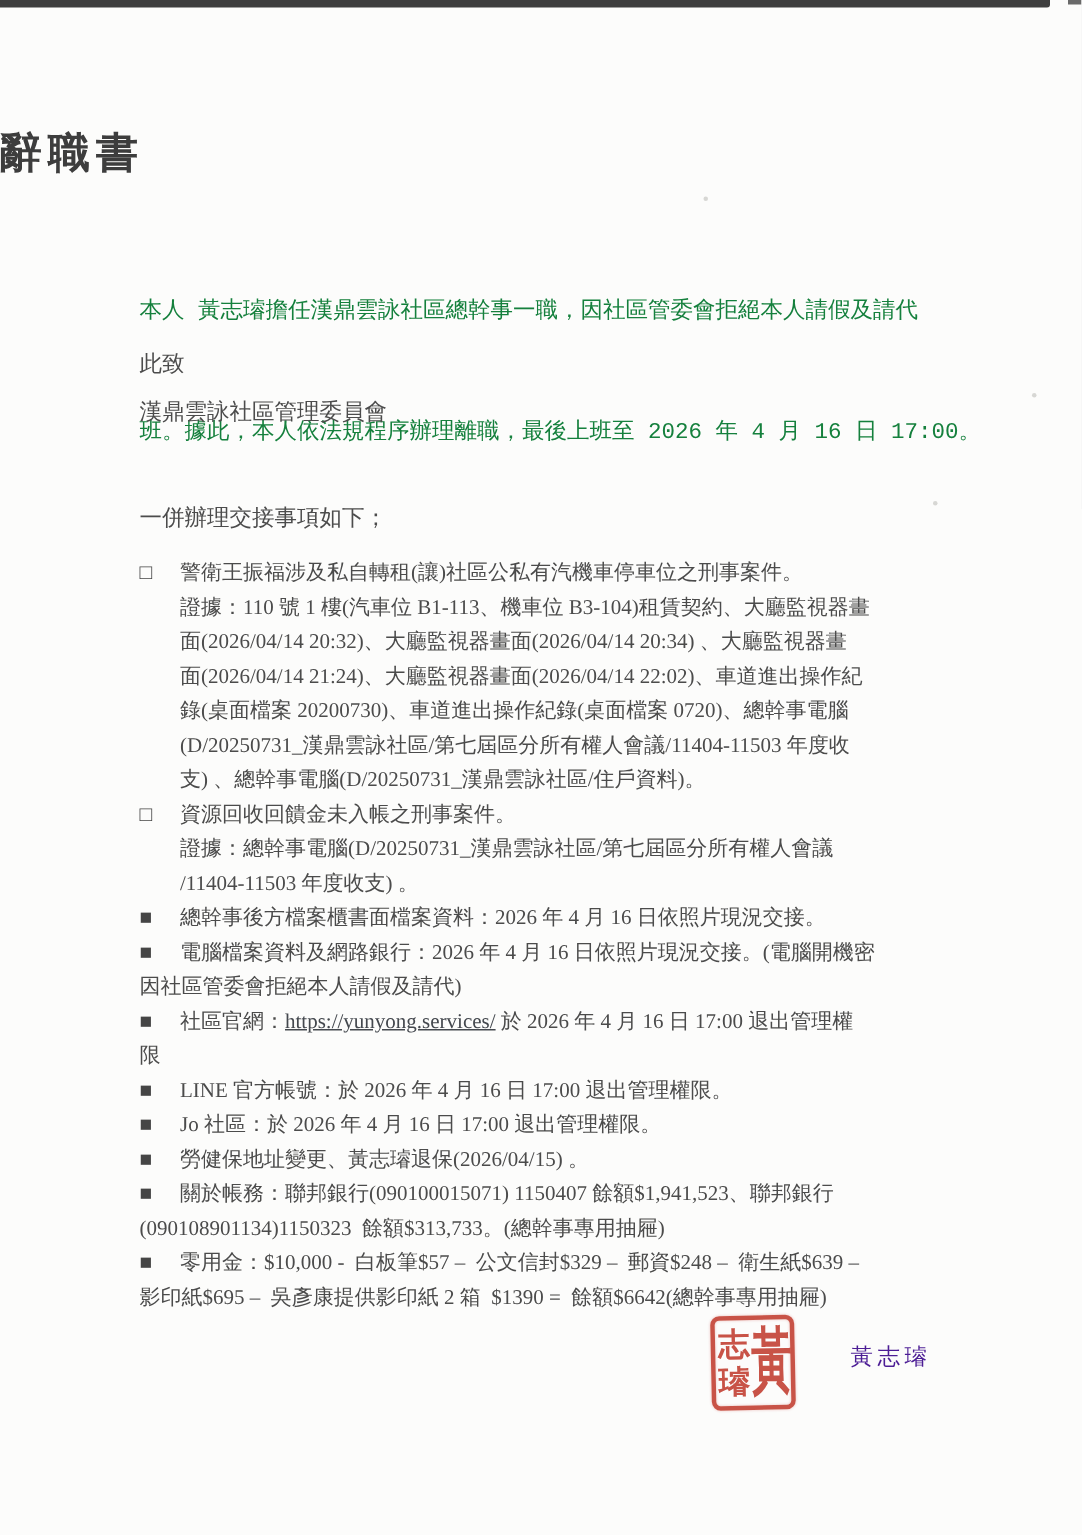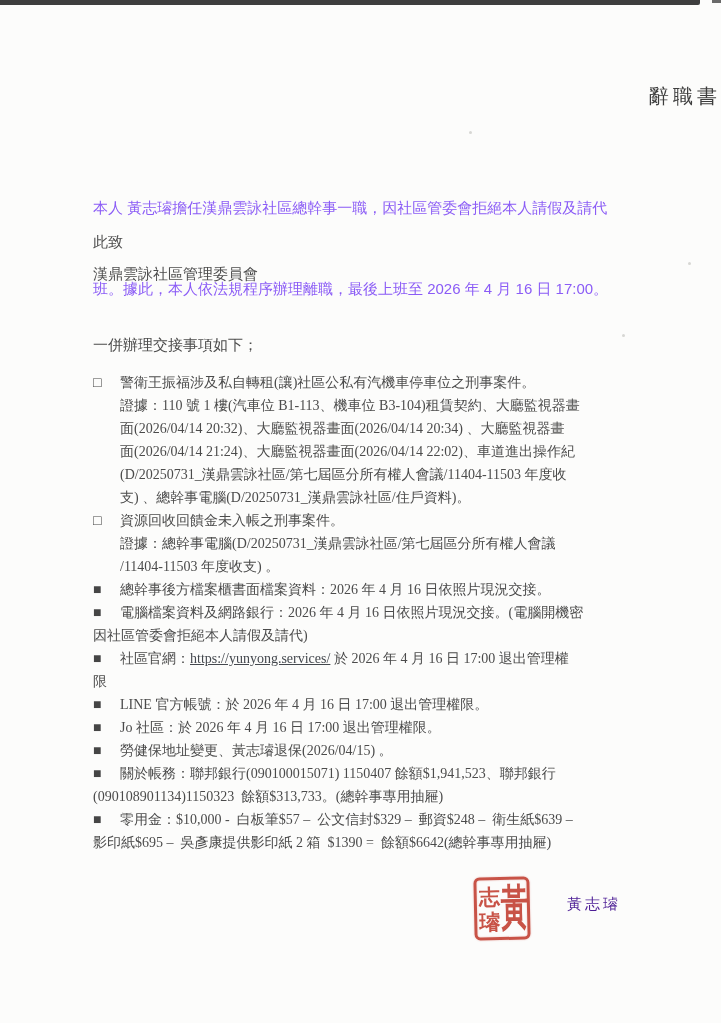--- a/index.html
+++ b/index.html
@@ -9,26 +9,26 @@
     background:#fcfcfb;
     font-family:"Liberation Sans","DejaVu Sans",sans-serif;
     color:#4c4c4c;
   }
   
   .scan-bar{position:absolute;top:0;left:0;width:700px;height:5px;background:#3e3e3e;border-radius:0 0 2px 0}
   .scan-bar-corner{position:absolute;top:0;right:0;width:9px;height:3px;background:#6a6a6a}
   .speck{position:absolute;width:3px;height:3px;border-radius:50%;background:#d7d7d4}
 
   .title{
-    position:absolute;top:83px;left:0;width:100%;text-align:right;
-    font-size:20px;font-weight:normal;color:#3d3d3d;letter-spacing:4px;
+    position:absolute;top:83px;left:0;width:100%;text-align:left;
+    font-size:28px;font-weight:bold;color:#3d3d3d;letter-spacing:4px;
   }
   .opening{
     position:absolute;top:140px;left:93px;width:560px;
-    font-size:15px;line-height:27px;color:#8b5cf6;white-space:pre;
+    font-size:15px;line-height:27px;color:#15803d;white-space:pre;font-family:Liberation Mono, monospace;
   }
   .plain-line{position:absolute;left:93px;font-size:15px;color:#4c4c4c;white-space:pre}
   .salutation{top:233px}
   .recipient{top:265px}
   .intro{top:336px}
 
   .items{
     position:absolute;top:371px;left:93px;width:575px;
     font-size:14px;line-height:23px;color:#4b4b4b;font-family:Liberation Serif, serif;
   }
@@ -76,20 +76,21 @@
 
   <div class="plain-line salutation">此致</div>
   <div class="plain-line intro">一併辦理交接事項如下；</div>
   <div class="plain-line recipient">漢鼎雲詠社區管理委員會</div>
 
   <div class="items">
     <div class="l"><span class="mk">□</span><span>警衛王振福涉及私自轉租(讓)社區公私有汽機車停車位之刑事案件。</span></div>
     <div class="l ind">證據：110 號 1 樓(汽車位 B1-113、機車位 B3-104)租賃契約、大廳監視器畫</div>
     <div class="l ind">面(2026/04/14 20:32)、大廳監視器畫面(2026/04/14 20:34) 、大廳監視器畫</div>
     <div class="l ind">面(2026/04/14 21:24)、大廳監視器畫面(2026/04/14 22:02)、車道進出操作紀</div>
+    <div class="l ind">錄(桌面檔案 20200730)、車道進出操作紀錄(桌面檔案 0720)、總幹事電腦</div>
     <div class="l ind">(D/20250731_漢鼎雲詠社區/第七屆區分所有權人會議/11404-11503 年度收</div>
     <div class="l ind">支) 、總幹事電腦(D/20250731_漢鼎雲詠社區/住戶資料)。</div>
     <div class="l"><span class="mk">□</span><span>資源回收回饋金未入帳之刑事案件。</span></div>
     <div class="l ind">證據：總幹事電腦(D/20250731_漢鼎雲詠社區/第七屆區分所有權人會議</div>
     <div class="l ind">/11404-11503 年度收支) 。</div>
     <div class="l"><span class="mk">■</span><span>總幹事後方檔案櫃書面檔案資料：2026 年 4 月 16 日依照片現況交接。</span></div>
     <div class="l"><span class="mk">■</span><span>電腦檔案資料及網路銀行：2026 年 4 月 16 日依照片現況交接。(電腦開機密</span></div>
     <div class="l">因社區管委會拒絕本人請假及請代)</div>
     <div class="l"><span class="mk">■</span><span>社區官網：</span><span class="url">https://yunyong.services/</span><span> 於 2026 年 4 月 16 日 17:00 退出管理權</span></div>
     <div class="l">限</div>

